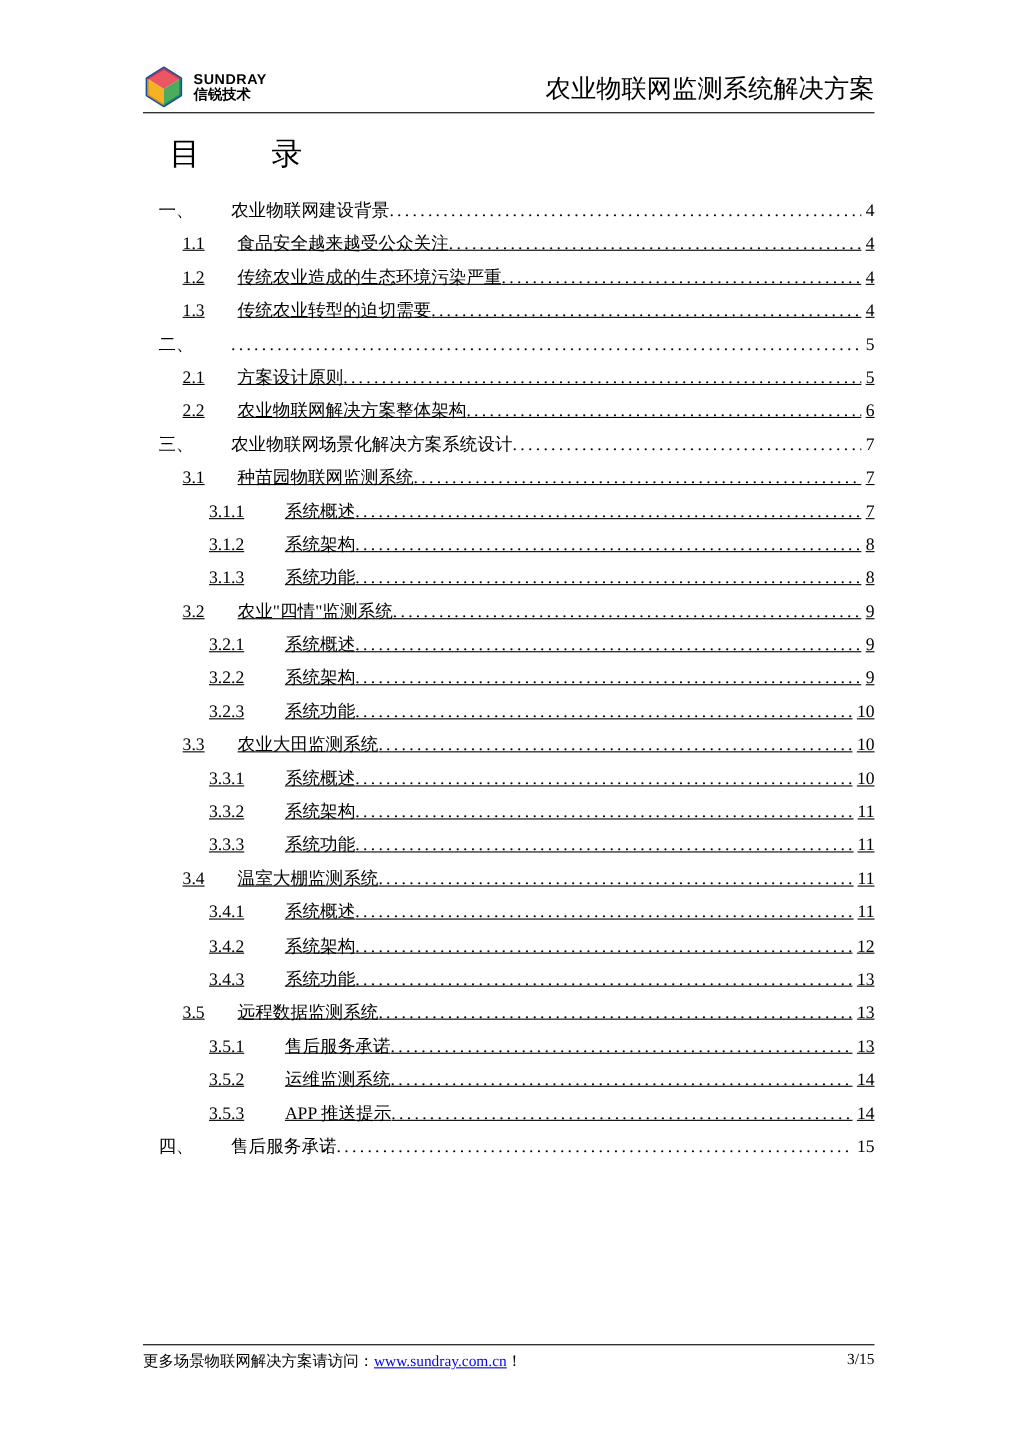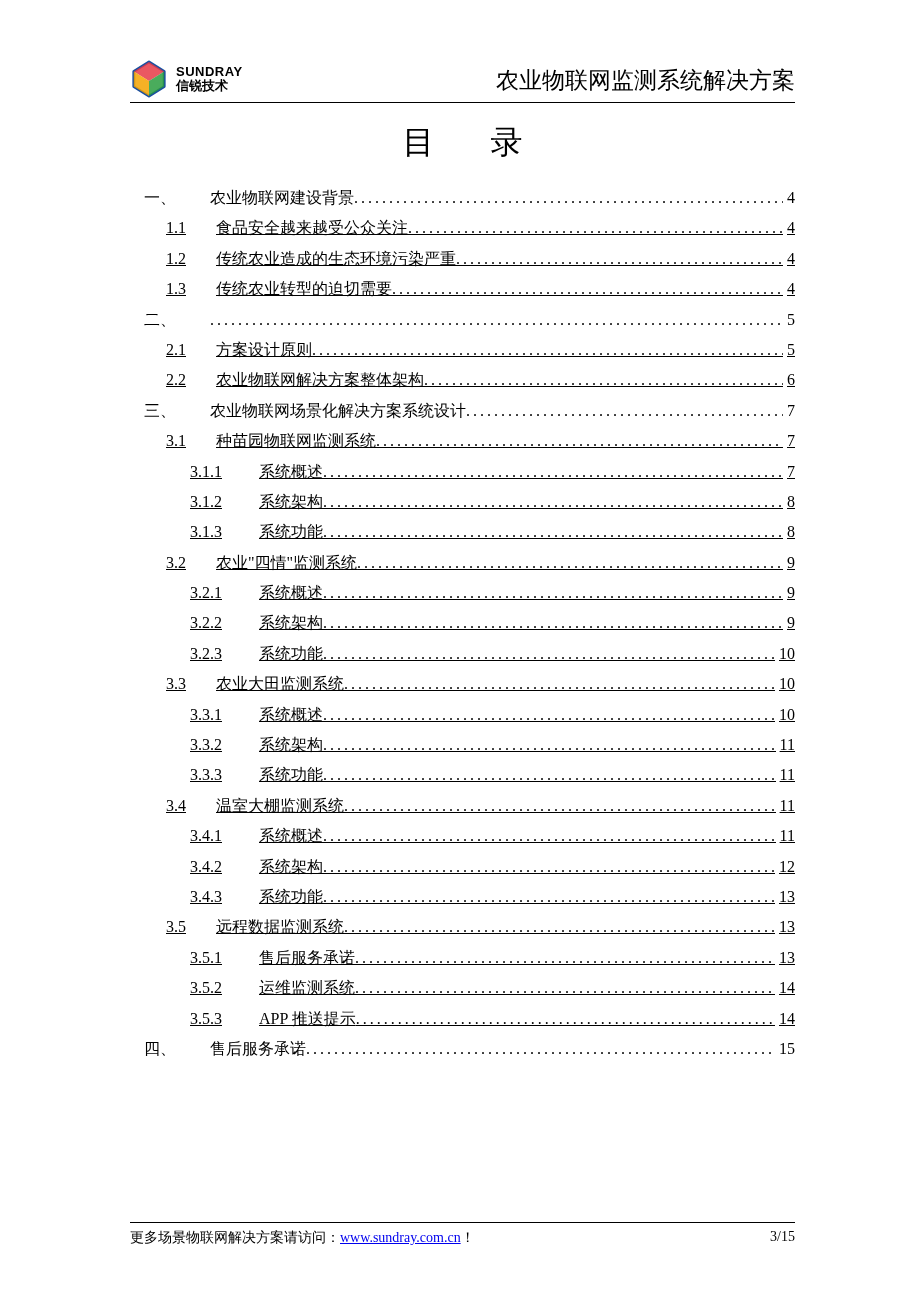--- a/index.html
+++ b/index.html
@@ -39,23 +39,23 @@
       line-height: 1.1;
     }
     .logo-en { font-size: 13px; letter-spacing: 0.5px; }
     .logo-cn { font-size: 13px; }
     .doc-title {
       font-family: "KaiTi", "楷体", serif;
       font-size: 23px;
       padding-bottom: 2px;
     }
     .toc-title {
-      text-align: center;
-      font-size: 32px;
-      font-family: Liberation Serif, serif;
+      text-align: left;
+      font-size: 28px;
+      font-family: Liberation Mono, monospace;
       letter-spacing: 24px;
       margin-bottom: 18px;
       padding-left: 24px;
     }
     .toc {
       font-size: 16px;
       line-height: 1.9;
     }
     .toc-row {
       display: flex;

